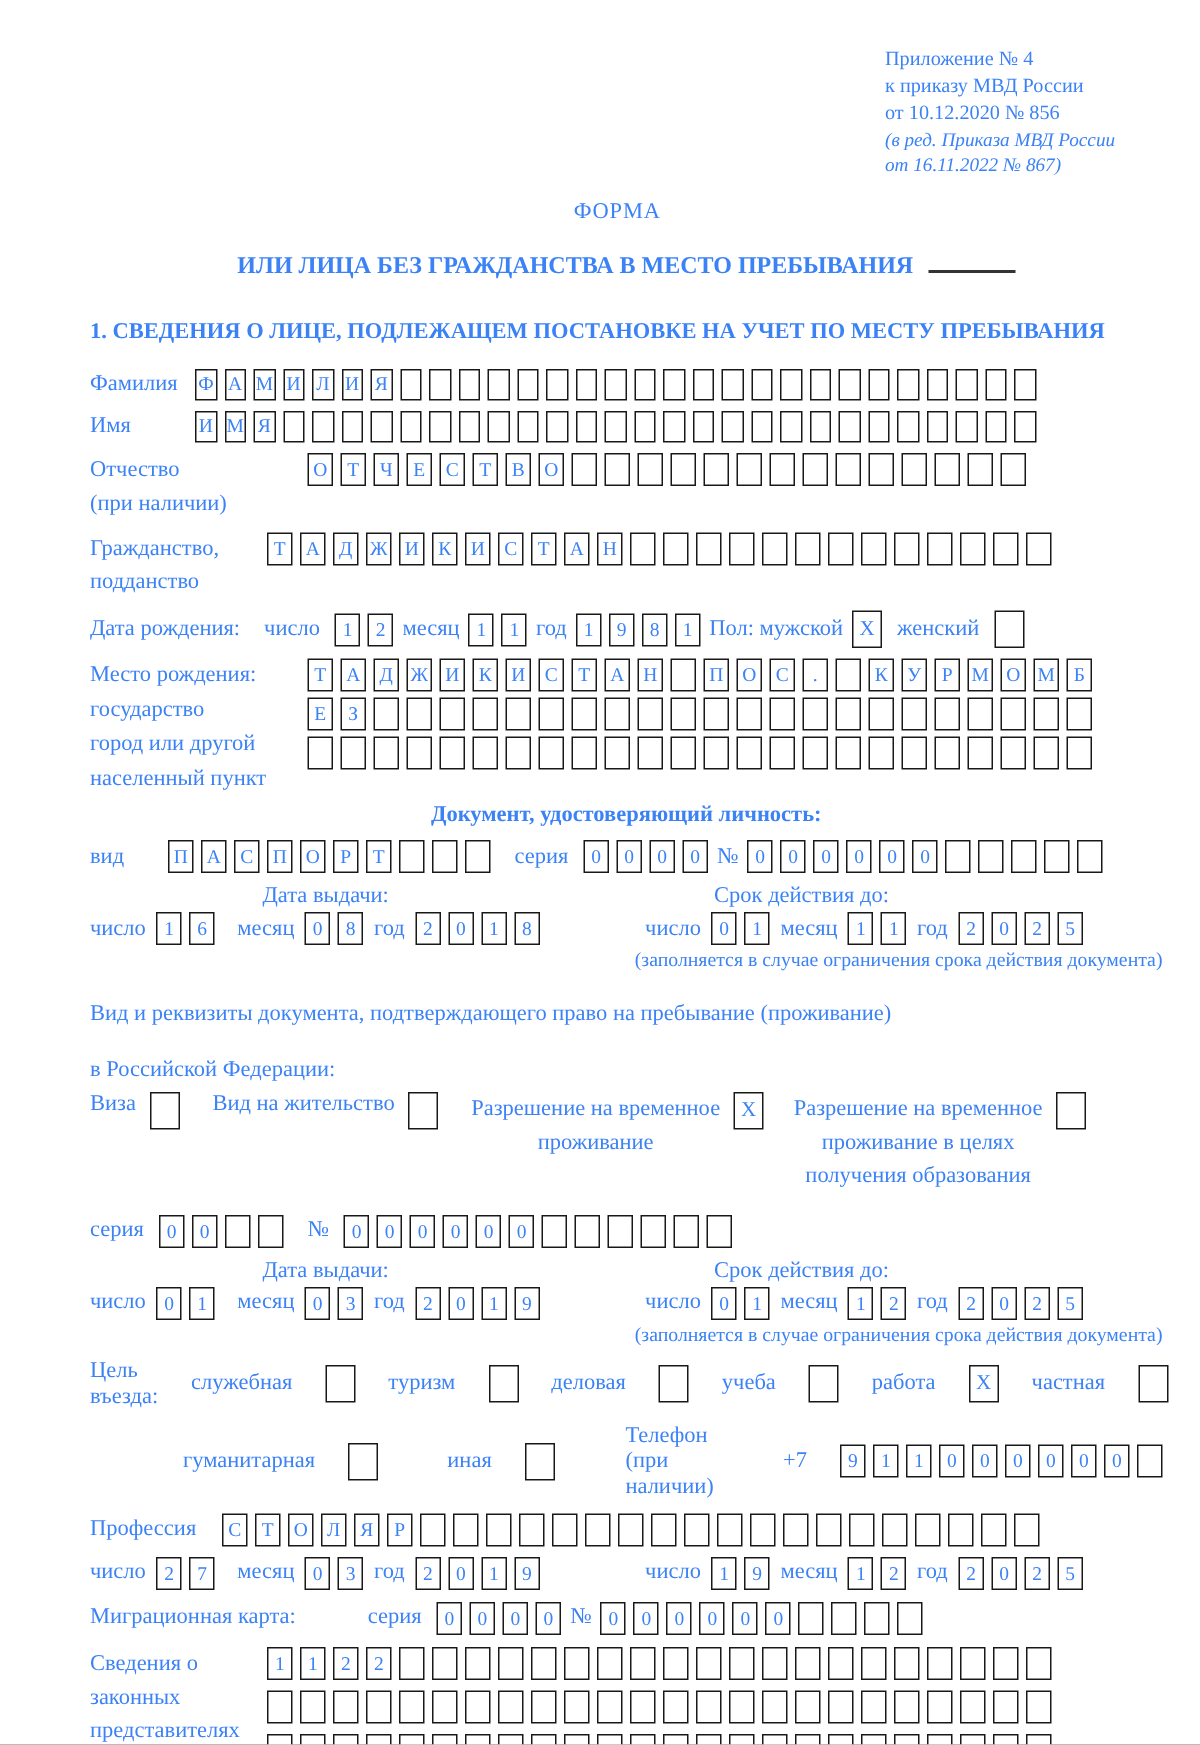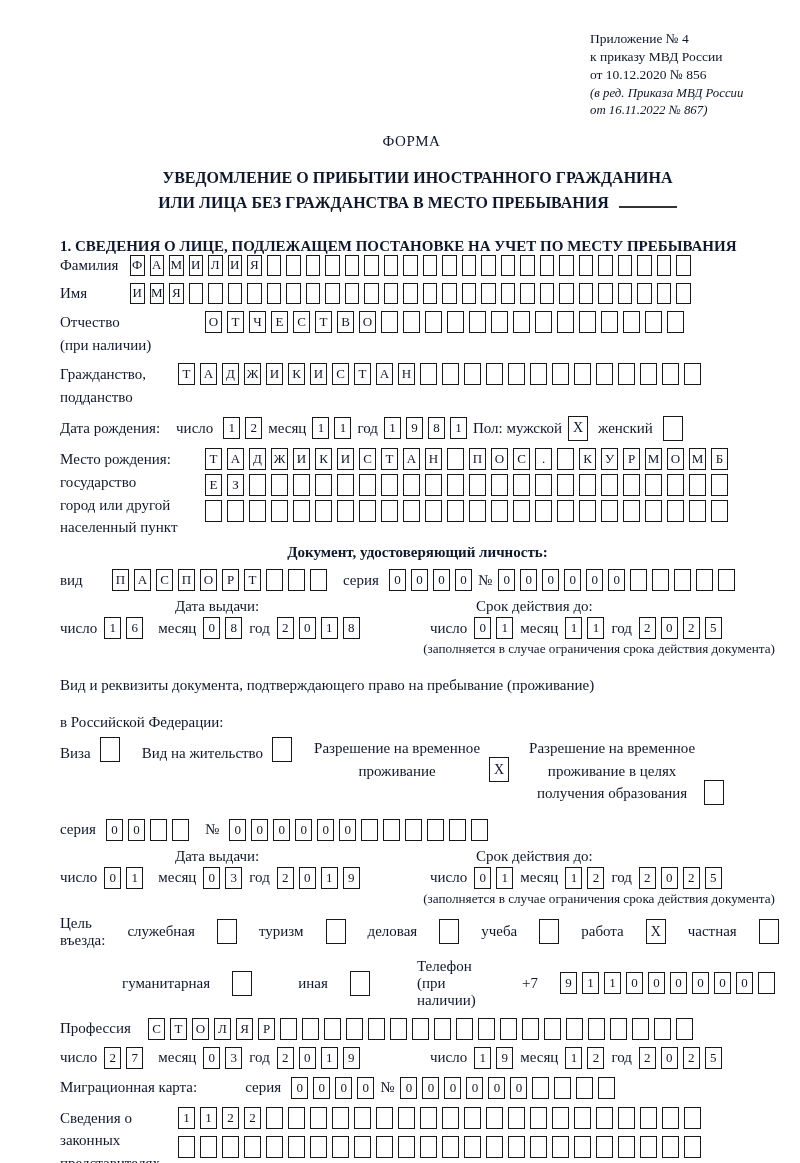--- a/index.html
+++ b/index.html
@@ -1,28 +1,28 @@
 <!DOCTYPE html>
 <html><head>
 <meta charset="utf-8">
 <style>
   * { margin:0; padding:0; box-sizing:border-box; }
   html,body { background:#888; }
   .page {
-    width:800px; height:1163px; background:#ffffff; color:#0f172a;
+    width:800px; height:1163px; background:#ffffff; color:#3b82f6;
     font-family:"Liberation Serif", serif; font-size:15px;
     padding:30px 25px 10px 60px; overflow:hidden; position:relative;
     margin:0 auto;
   }
   .ref-block { margin-left:auto; width:185px; line-height:1.35; font-size:13.5px; }
   .ref-block .small { font-size:12.8px;font-style:italic; }
   .form-label { text-align:center; font-weight:normal; font-size:15px; padding-right:12px; margin-top:14px; letter-spacing:.5px; }
   .title { text-align:center; font-weight:bold; font-size:16px; line-height:1.55; margin-top:16px; }
   .blank-line { display:inline-block; width:58px; border-bottom:2px solid #333; height:14px; margin-left:10px; }
-  .sec-head { font-weight:bold; font-size:15px; margin-top:22px; }
+  .sec-head { font-weight:bold; font-size:15px; margin-top:22px; margin-bottom:16px; }
 
   .row { display:flex; align-items:center; margin-bottom:7px; }
   .row.top { align-items:flex-start; }
   .lbl { flex:none; }
   .lbl-block { flex:none; line-height:1.52; }
   .cells { display:flex; gap:5px; flex:none; }
   .cell {
     width:17px; height:22px; border:1.6px solid #181818;
     display:flex; align-items:center; justify-content:center;
     font-size:13px; flex:none; background:#fff;
@@ -37,41 +37,40 @@
   .dates-head .hl { width:47%; padding-left:115px; }
   .dates-head .hr { width:53%; padding-left:80px; }
   .dates-line { display:flex; align-items:center; margin-bottom:2px; }
   .dgroup { display:flex; align-items:center; gap:7px; }
   .dates-line .dl { width:47%; }
   .dates-line .dr { width:53%; padding-left:34px; }
   .note-line { text-align:right; font-size:13.2px; margin-bottom:8px; }
   .plain-line { margin-bottom:6px;margin-top:20px; }
 
   .cb-row { display:flex; align-items:flex-start; margin:4px 0 14px 0; }
-  .cb-item { display:flex; align-items:flex-end; gap:9px; }
+  .cb-item { display:flex; align-items:flex-start; gap:9px; }
   .cb-multi { text-align:center; line-height:1.5; }
   .purpose-row { display:flex; align-items:center; gap:22px; margin-bottom:9px; }
 </style>
 </head>
 <body>
 
 <div class="page">
 
   <div class="ref-block">
     <div>Приложение № 4</div>
     <div>к приказу МВД России</div>
     <div>от 10.12.2020 № 856</div>
     <div class="small">(в ред. Приказа МВД России</div>
     <div class="small">от 16.11.2022 № 867)</div>
   </div>
 
   <div class="form-label">ФОРМА</div>
 
   <div class="title">
-    <div>УВЕДОМЛЕНИЕ О ПРИБЫТИИ ИНОСТРАННОГО ГРАЖДАНИНА</div>
     <div><span>ИЛИ ЛИЦА БЕЗ ГРАЖДАНСТВА В МЕСТО ПРЕБЫВАНИЯ</span><span class="blank-line"></span></div>
   </div>
 
   <div class="sec-head">1. СВЕДЕНИЯ О ЛИЦЕ, ПОДЛЕЖАЩЕМ ПОСТАНОВКЕ НА УЧЕТ ПО МЕСТУ ПРЕБЫВАНИЯ</div>
 
   <div class="row">
     <span class="lbl" style="width:70px">Фамилия</span>
     <div class="cells narrow">
         <div class="cell">Ф</div>
         <div class="cell">А</div>

